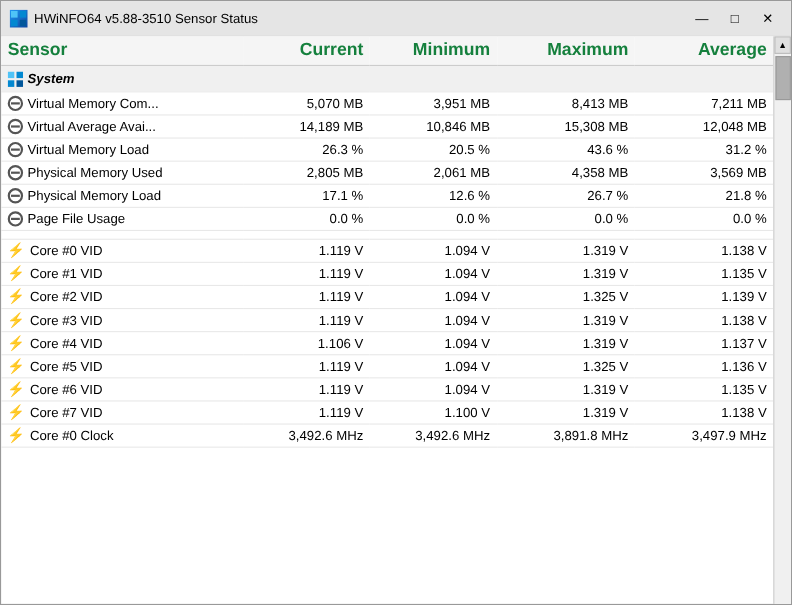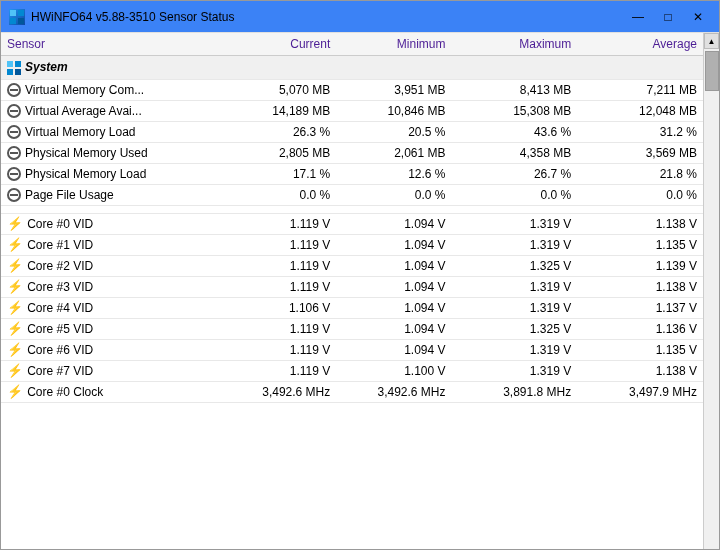--- a/index.html
+++ b/index.html
@@ -13,21 +13,21 @@
     }
     .window {
       width: 720px;
       height: 550px;
       background: white;
       border: 1px solid #999;
       display: flex;
       flex-direction: column;
     }
     .title-bar {
-      background: #3b82f6;
+      background: #e5e5e5;
       border-bottom: 1px solid #e0e0e0;
       padding: 6px 8px;
       display: flex;
       align-items: center;
       justify-content: space-between;
       height: 32px;
       gap: 28px;
     }
     .title-bar-left {
       display: flex;
@@ -80,23 +80,23 @@
       border-collapse: collapse;
       table-layout: fixed;
     }
     thead tr {
       background: #f5f5f5;
     }
     thead th {
       padding: 4px 6px;
       text-align: left;
       border-bottom: 1px solid #ccc;
-      font-weight: normal;
-      color: #4c1d95;
-      font-size: 12px;
+      font-weight: bold;
+      color: #15803d;
+      font-size: 16px;
     }
     thead th:not(:first-child) {
       text-align: right;
     }
     tbody tr {
       border-bottom: 1px solid #e8e8e8;
     }
     tbody td {
       padding: 3px 6px;
       font-size: 12px;

